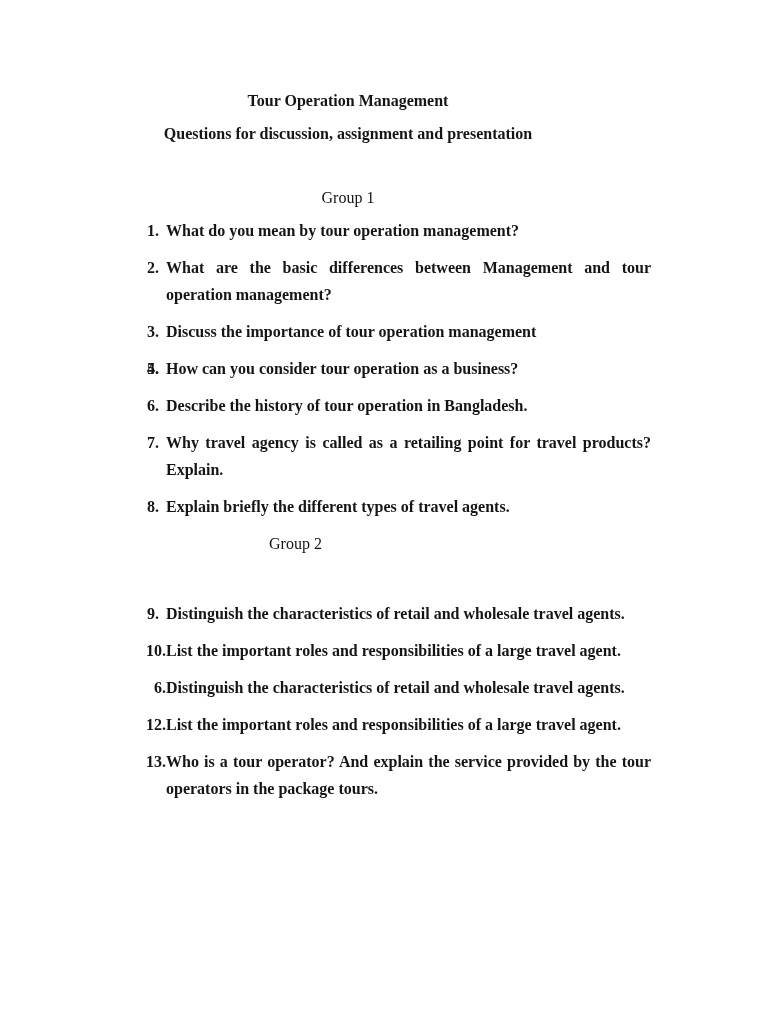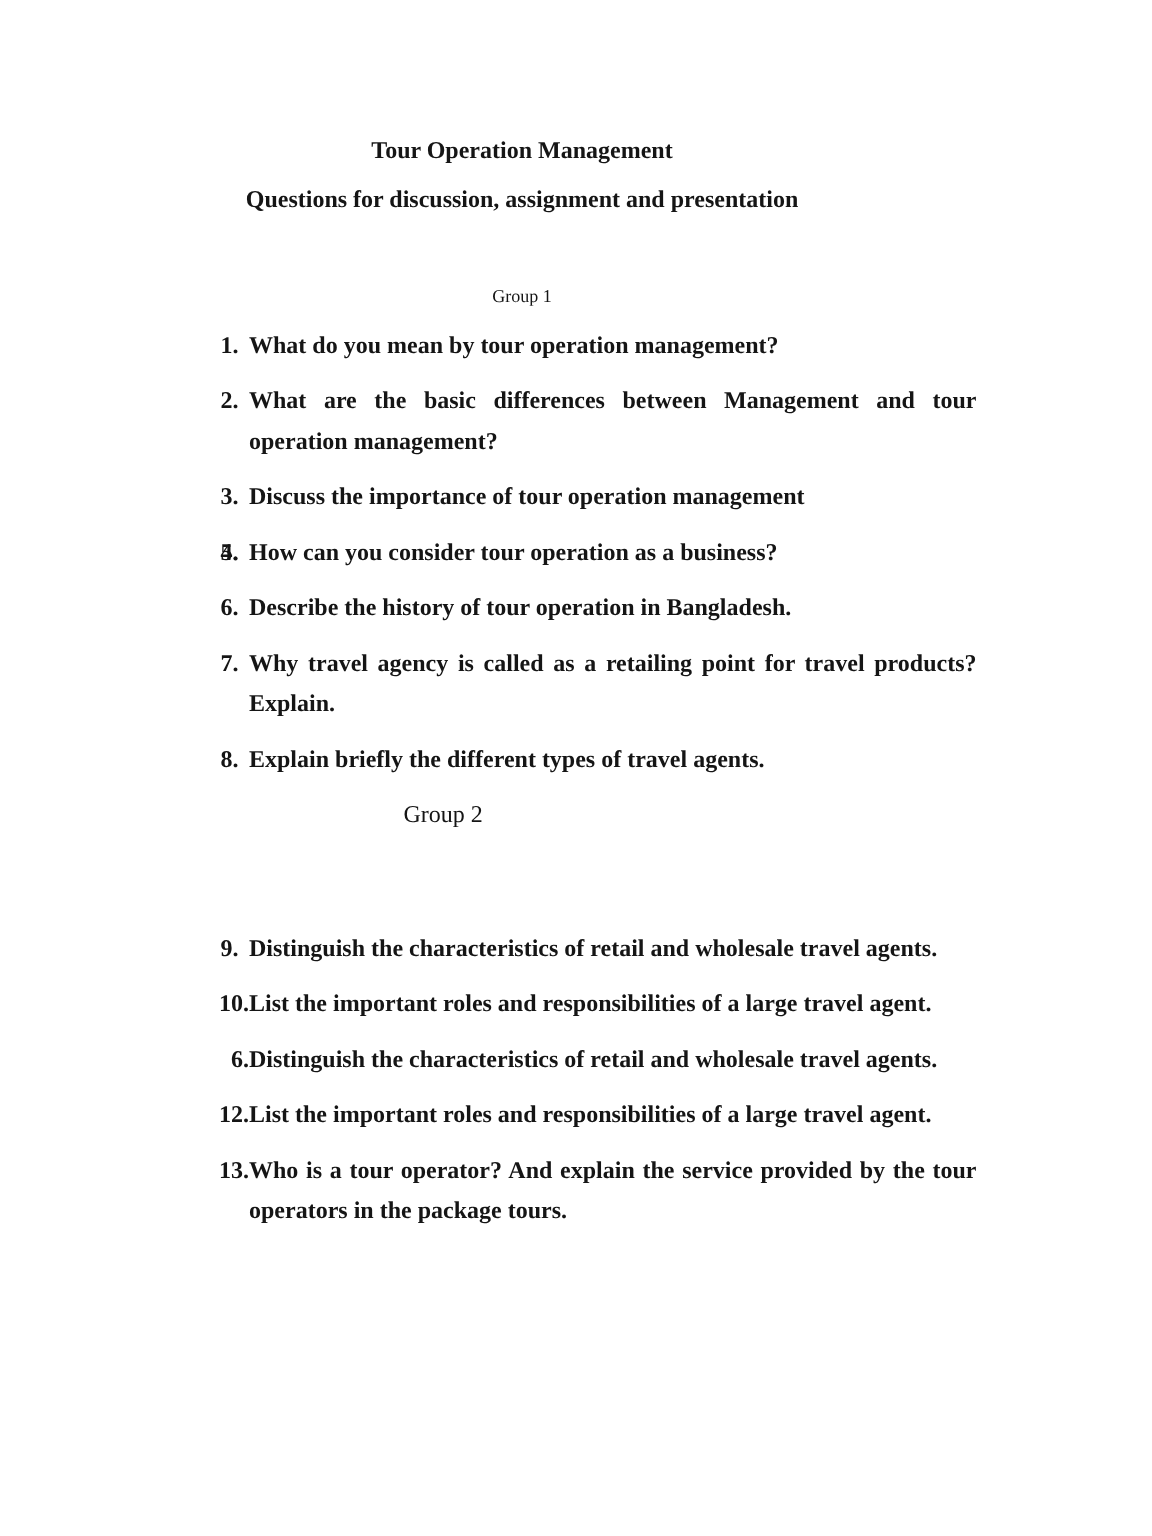--- a/index.html
+++ b/index.html
@@ -27,32 +27,32 @@
     font-weight: bold;
     line-height: 21px;
   }
   .doc-subtitle {
     font-size: 16px;
     font-weight: bold;
     line-height: 21px;
     margin-top: 12px;
   }
   .group-label-1 {
-    font-size: 12px;
+    font-size: 16px;
     font-weight: normal;
     line-height: 21px;
     margin-top: 43px;
   }
   .group-label-2 {
     font-size: 16px;
     font-weight: normal;
     line-height: 27px;
     margin-left: 269px;
     margin-top: 0px;
-    margin-bottom: 62px;
+    margin-bottom: 43px;
   }
   .q-list {
     margin: 9px 90px 0 166px;
   }
   .q-list-2 {
     margin-top: 0;
   }
   .q-item {
     position: relative;
     text-align: justify;

